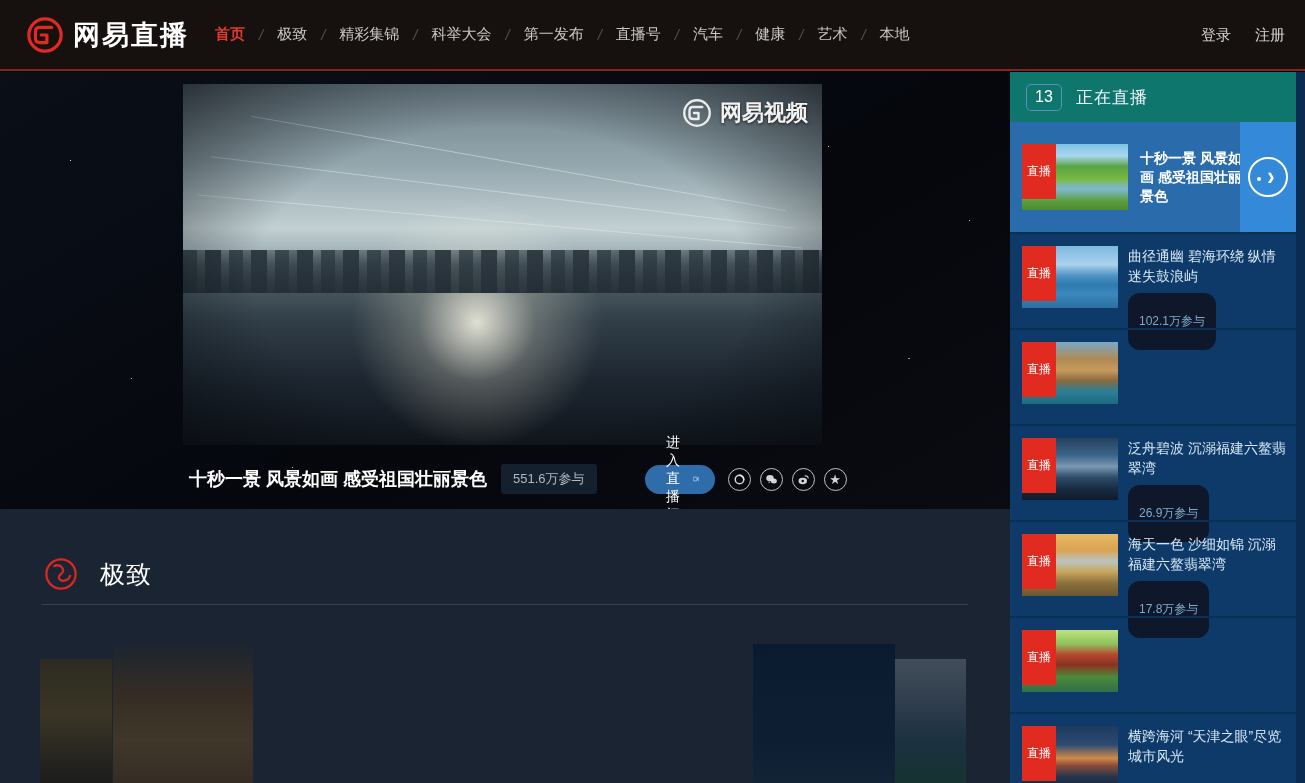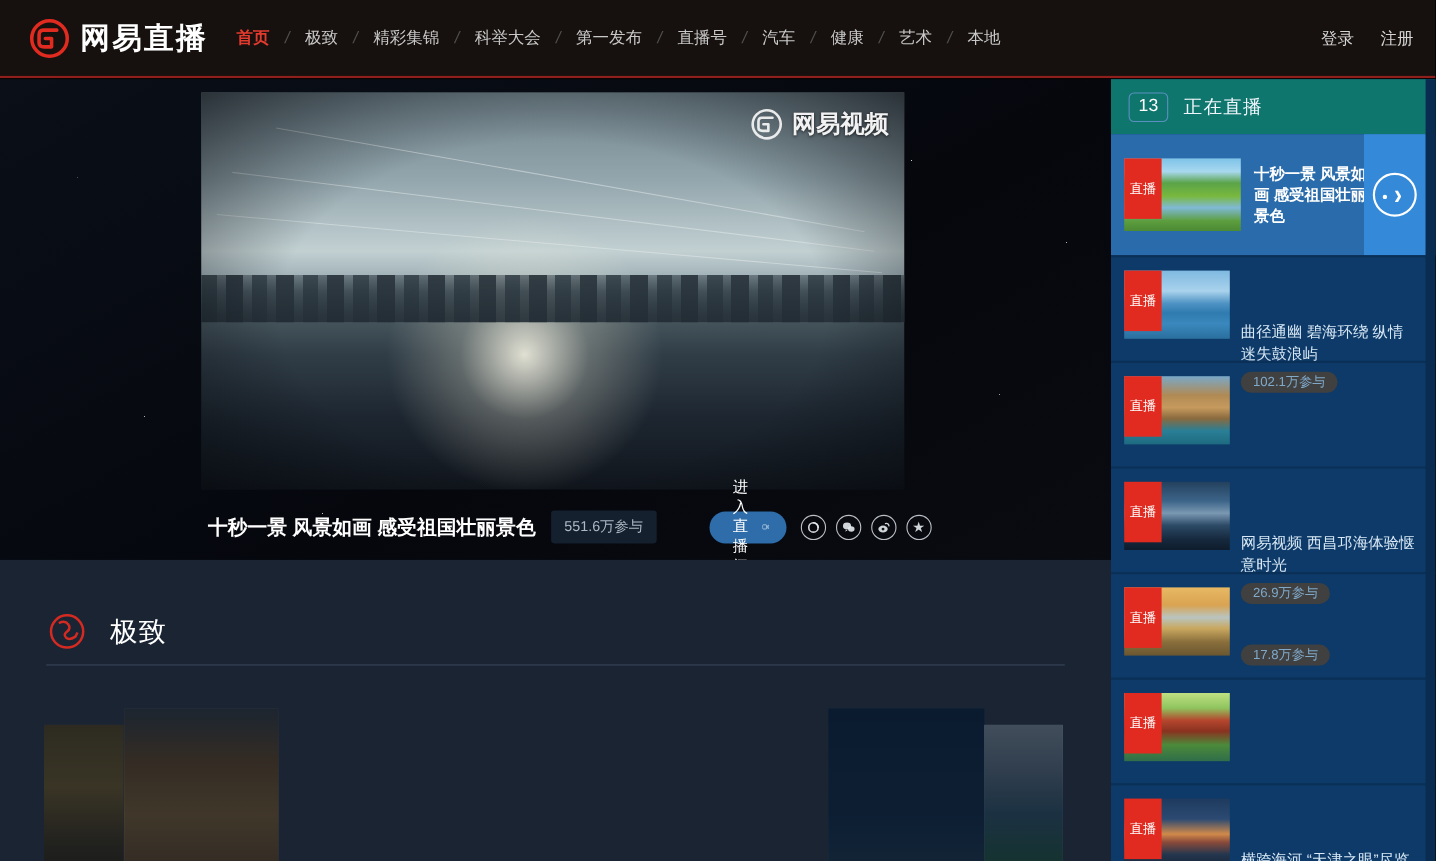--- a/index.html
+++ b/index.html
@@ -156,25 +156,25 @@
   .arrow-circle .dot { position:absolute; left:7px; top:18px; width:4px; height:4px;
     background:#fff; border-radius:50%; }
   .arrow-circle .chev { color:#fff; font-size:22px; font-weight:bold; margin-left:6px;
     line-height:1; transform:scaleY(1.2); }
 
   .live-item {
     position:relative; height:96px; border-top:2px solid #0b3058;
     display:flex; cursor:pointer; padding-top:12px;
   }
   .item-thumb { width:96px; height:62px; margin-left:12px; }
-  .item-body { margin-left:10px; width:158px;margin-top:45px; }
+  .item-body { margin-left:10px; width:158px; }
   .item-title { color:#d8e8f6; font-size:14px; line-height:20px; }
   .views-pill {
-    display:inline-block; margin-top:7px; background:#404040; color:#7fa8c9;
-    font-size:12px; padding:1px 11px; border-radius:12px;
+    display:inline-block; margin-top:7px; background:#0f172a; color:#7fa8c9;
+    font-size:12px; padding:20px 11px; border-radius:12px;
   }
 
   
   .pic-green  { background:linear-gradient(180deg,#7ec3e8 0%,#a8d8ef 18%,#5aa348 34%,#79b83e 52%,#7fb9d6 68%,#5d9e3f 86%,#4c8a34 100%); }
   .pic-island { background:linear-gradient(180deg,#7fb9e0 0%,#a9d2ec 30%,#4f93c4 48%,#2f7bb0 62%,#3a88bd 78%,#2a6f9e 100%); }
   .pic-town   { background:linear-gradient(180deg,#7aa8c8 0%,#b08a54 28%,#c69a5e 46%,#8a6a3e 62%,#2a7f96 80%,#1e6a80 100%); }
   .pic-lake   { background:linear-gradient(180deg,#24415e 0%,#3c6488 28%,#7a98b2 46%,#2c4a66 64%,#16293e 84%,#0e1c2c 100%); }
   .pic-sunset { background:linear-gradient(180deg,#e8b964 0%,#d9a352 26%,#b9c4c0 44%,#c9a860 60%,#8a6f3c 80%,#6a5630 100%); }
   .pic-pavilion { background:linear-gradient(180deg,#bfe082 0%,#8fc45e 22%,#b5472e 40%,#8a3220 56%,#4c8a3a 76%,#2f6e4a 100%); }
   .pic-city   { background:linear-gradient(180deg,#1e3a5e 0%,#2c4a72 30%,#d08a4a 52%,#8a4a3a 64%,#24364e 82%,#15243a 100%); }
@@ -333,31 +333,32 @@
       <span class="live-flag">直播</span>
     </div>
   </div>
 
   <div class="live-item">
     <div class="thumb item-thumb">
       <div class="pic pic-lake"></div>
       <span class="live-flag">直播</span>
     </div>
     <div class="item-body">
-      <div class="item-title">网易视频 西昌邛海体验惬意时光</div>
+      <div class="item-title">泛舟碧波 沉溺福建六鳌翡翠湾</div>
       <span class="views-pill">26.9万参与</span>
     </div>
   </div>
 
   <div class="live-item">
     <div class="thumb item-thumb">
       <div class="pic pic-sunset"></div>
       <span class="live-flag">直播</span>
     </div>
     <div class="item-body">
+      <div class="item-title">海天一色 沙细如锦 沉溺福建六鳌翡翠湾</div>
       <span class="views-pill">17.8万参与</span>
     </div>
   </div>
 
   <div class="live-item">
     <div class="thumb item-thumb">
       <div class="pic pic-pavilion"></div>
       <span class="live-flag">直播</span>
     </div>
   </div>

